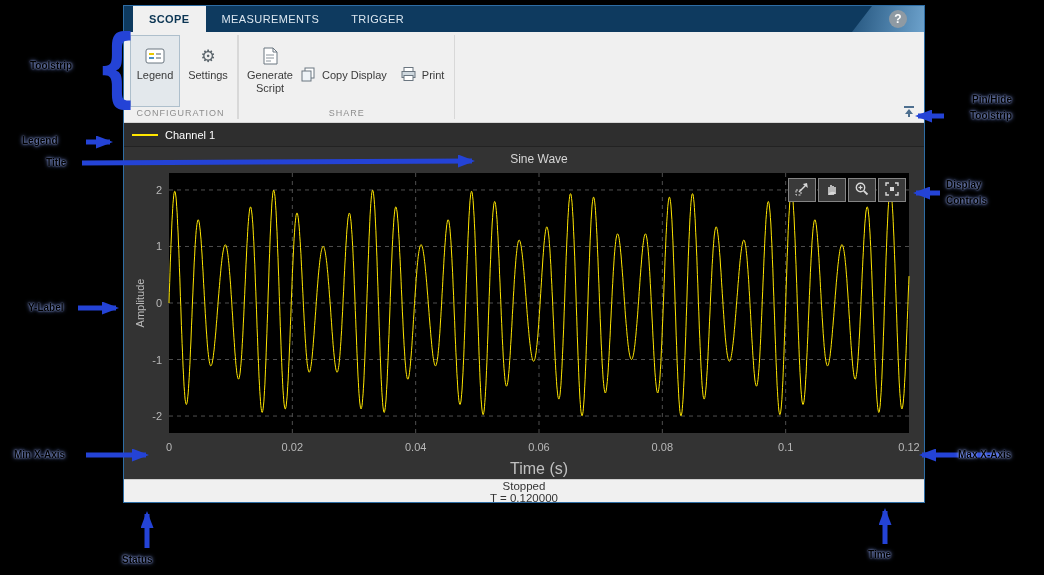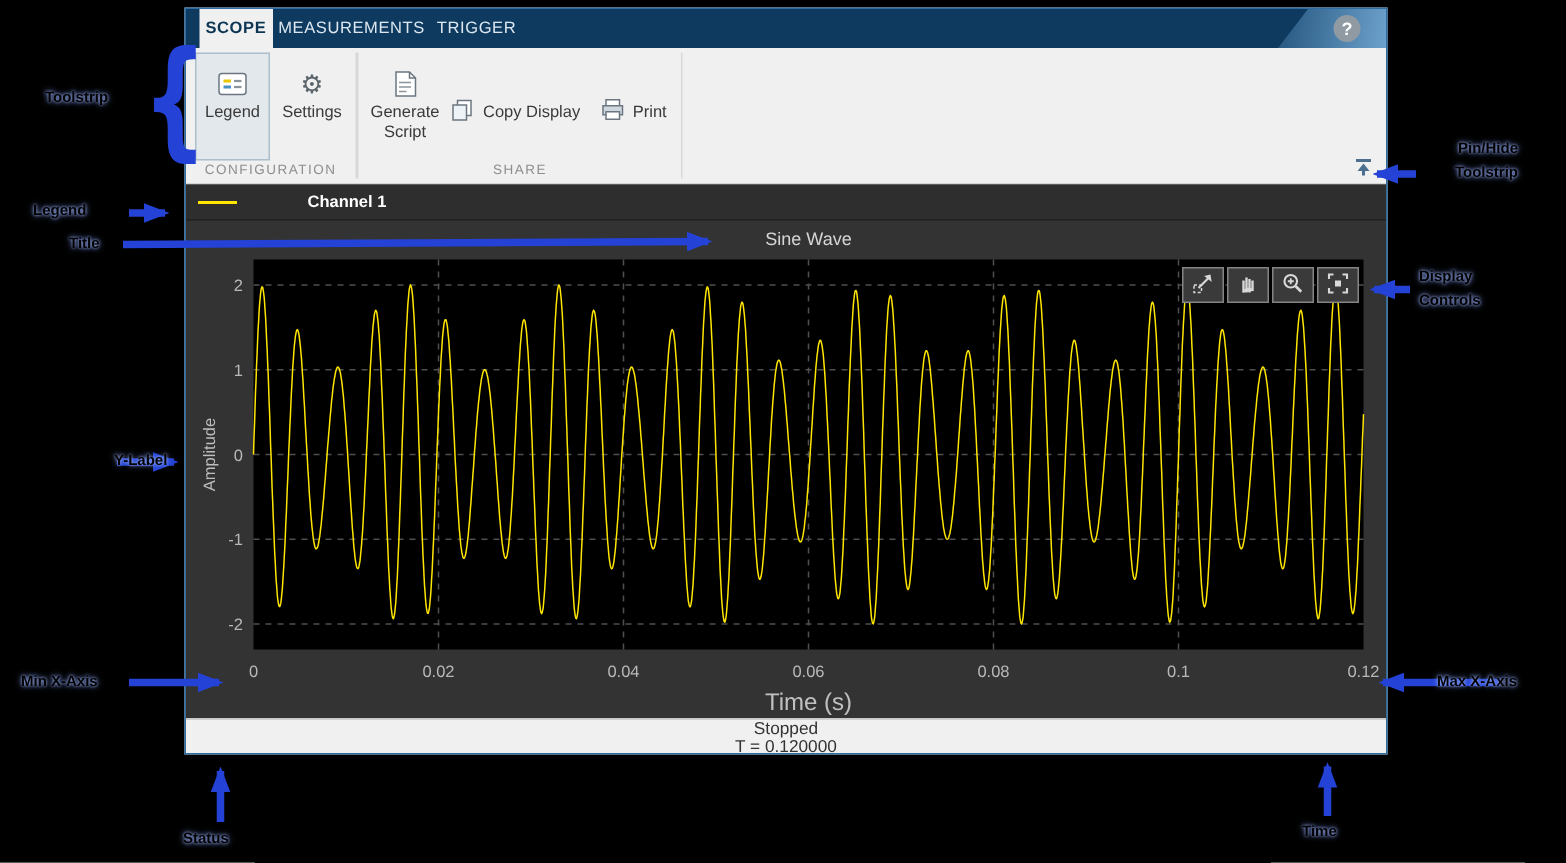--- a/index.html
+++ b/index.html
@@ -7,21 +7,21 @@
   .page { position:relative; width:1044px; height:575px; background:#000; overflow:hidden; }
 
   
   .window { position:absolute; left:123px; top:5px; width:802px; height:498px;
             background:#f0f0f0; border:1px solid #2e6da4; z-index:1; }
 
   
   .tabbar { position:absolute; left:0; top:0; right:0; height:26px; background:#0e3a5f; display:flex; }
   .tabbar .pad { width:9px; }
   .tab { border:none; background:transparent; color:#dce7f0; font-size:11px; letter-spacing:.4px;
-         padding:0 4px; line-height:26px; cursor:pointer; font-family:inherit; }
+         padding:0 16px; line-height:26px; cursor:pointer; font-family:inherit; }
   .tab.active { background:#f0f0f0; color:#0b3553; font-weight:bold; }
   .help-band { position:absolute; right:0; top:0; width:72px; height:26px;
                background:linear-gradient(100deg,#24557e,#6da2cc); clip-path:polygon(20px 0,100% 0,100% 100%,0 100%); }
   .help-btn { position:absolute; right:17px; top:4px; width:18px; height:18px; border-radius:50%;
               background:#8f9aa3; color:#fff; font-weight:bold; font-size:12px; line-height:18px;
               text-align:center; border:none; cursor:pointer; font-family:inherit; }
 
   
   .toolstrip { position:absolute; left:0; top:26px; right:0; height:91px; background:#f0f0f0;
                border-bottom:1px solid #d5d5d5; display:flex; }
@@ -40,21 +40,21 @@
               font-size:11px; color:#3a3a3a; cursor:pointer; padding:2px 6px 2px 2px; font-family:inherit; }
   .gear-glyph { font-size:17px; color:#5a646b; line-height:1; }
   .pin-btn { position:absolute; right:6px; bottom:3px; width:18px; height:14px; border:none;
              background:transparent; cursor:pointer; padding:0; }
 
   
   .plot { position:absolute; left:0; top:117px; right:0; bottom:23px; background:#333; }
   .legend-row { position:absolute; left:0; top:0; right:0; height:24px; background:#2e2e2e;
                 border-bottom:1px solid #222; display:flex; align-items:center; padding-left:8px; gap:7px; }
   .legend-sample { width:26px; height:2px; background:#ffe600; }
-  .legend-text { font-size:11px; font-weight:bold; color:#fff;margin-left:40px; }
+  .legend-text { font-size:11px; font-weight:normal; color:#fff; }
   .plot-title { position:absolute; left:45px; top:29px; width:740px; text-align:center;
                 color:#d6d6d6; font-size:12px; }
   .chart-svg { position:absolute; left:0; top:41px; width:802px; height:300px; font-family:inherit; }
   .xlabel { position:absolute; left:45px; top:337px; width:740px; text-align:center; color:#c0c0c0; font-size:16px; }
   .ylabel { position:absolute; left:16px; top:180px; transform:translate(-50%,-50%) rotate(-90deg);
             color:#bdbdbd; font-size:11px; white-space:nowrap; }
   .disp-controls { position:absolute; top:55px; right:18px; display:flex; gap:2px; }
   .dc-btn { width:28px; height:24px; background:#3a3a3a; border:1px solid #848484; display:flex;
             align-items:center; justify-content:center; cursor:pointer; padding:0; }
 
@@ -264,21 +264,21 @@
       <line x1="944" y1="116" x2="918" y2="116" marker-end="url(#ah)"></line>
       <line x1="147" y1="548" x2="147" y2="514" marker-end="url(#ah)"></line>
       <line x1="885" y1="544" x2="885" y2="511" marker-end="url(#ah)"></line>
     </g>
   </svg>
 
   <div class="brace">{</div>
   <div class="ann" style="left:30px; top:58px;">Toolstrip</div>
   <div class="ann" style="left:22px; top:133px;">Legend</div>
   <div class="ann" style="left:46px; top:155px;">Title</div>
-  <div class="ann" style="left:28px; top:300px;margin-left:48px;">Y-Label</div>
+  <div class="ann" style="left:28px; top:300px;">Y-Label</div>
   <div class="ann" style="left:14px; top:447px;">Min X-Axis</div>
   <div class="ann" style="left:958px; top:447px; width:80px;">Max X-Axis</div>
   <div class="ann" style="left:946px; top:177px; width:64px;">Display Controls</div>
   <div class="ann" style="left:948px; top:92px; width:64px;text-align:right;">Pin/Hide Toolstrip</div>
   <div class="ann" style="left:122px; top:552px;">Status</div>
   <div class="ann" style="left:868px; top:547px;">Time</div>
 
 </div>
 
 </body></html>

